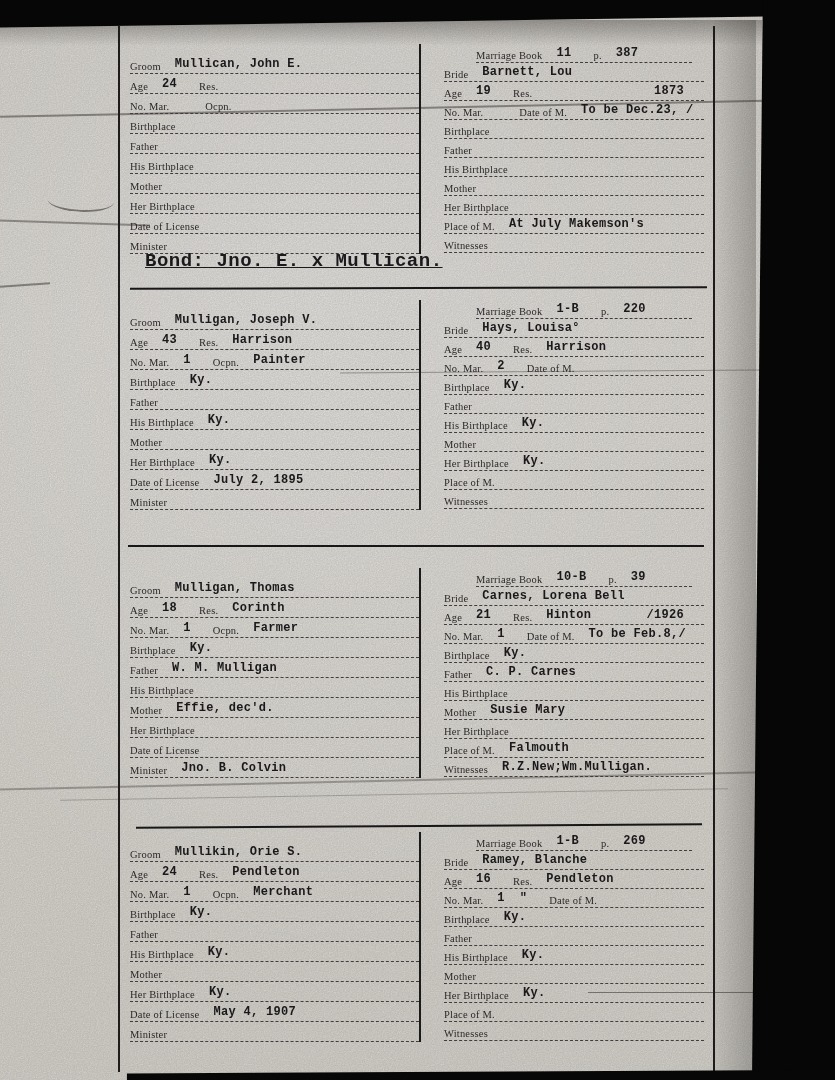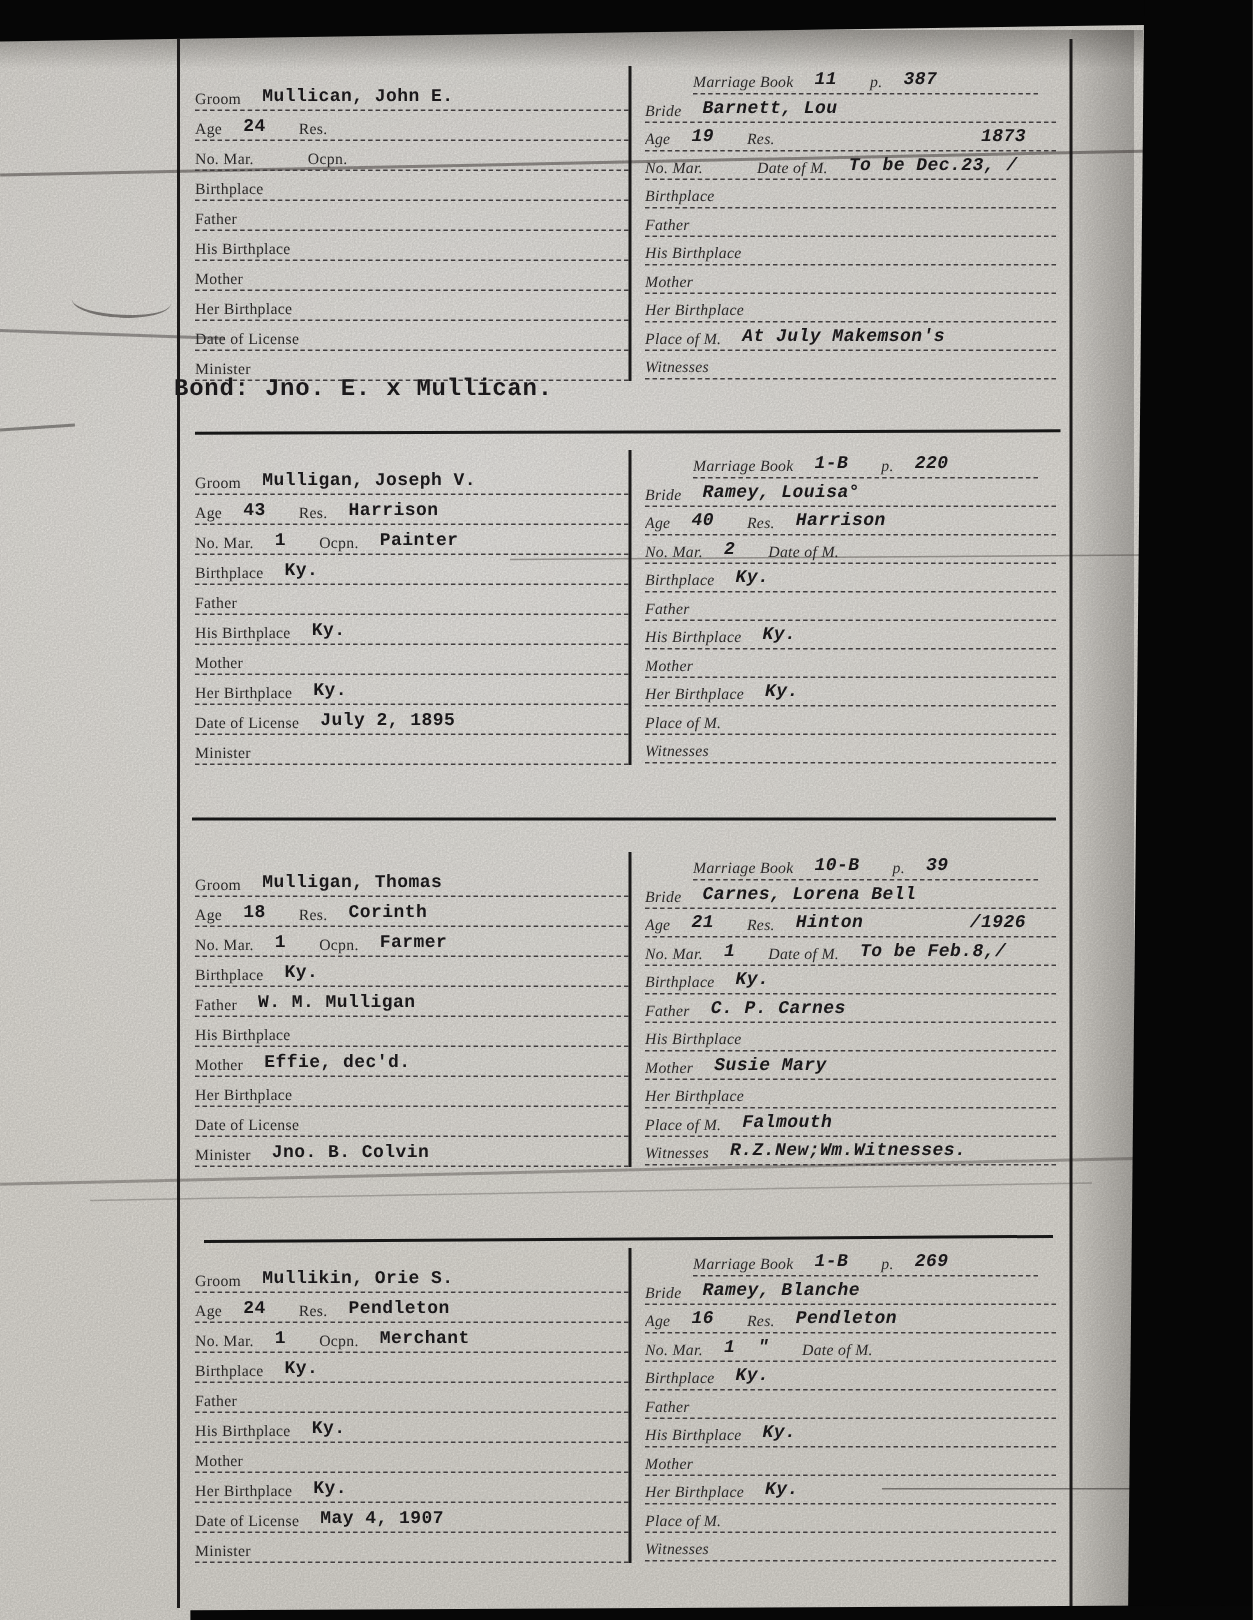--- a/index.html
+++ b/index.html
@@ -27,34 +27,34 @@
   
   .vline{position:absolute;top:26px;height:1046px;width:2px;background:#1d1b1b;z-index:10;}
   .vline-left{left:118px;}
   .vline-right{left:713px;}
   .sep{position:absolute;height:2px;background:#171717;z-index:10;}
 
   
   .record{position:absolute;left:130px;width:578px;display:grid;grid-template-columns:289px 289px;z-index:8;}
   .col{min-width:0;}
   .col-left{padding-right:0;margin-top:10px;}
-  .col-right{border-left:2px solid #1b1a1a;padding-left:9px;padding-right:4px;font-style:italic;}
+  .col-right{border-left:2px solid #1b1a1a;padding-left:23px;padding-right:4px;}
   .row{display:flex;align-items:flex-end;border-bottom:1.3px dashed #413d3e;overflow:hidden;}
   .col-left .row{height:19px;}
   .col-right .row{height:18px;}
   .header-row{margin-left:32px;margin-right:12px;}
   .lbl{font-family:"Liberation Serif", serif;font-size:10.5px;color:#2b2929;
     white-space:nowrap;padding-bottom:1px;letter-spacing:.2px;}
   .lbl2{margin-left:22px;}
   .val{font-family:"Liberation Mono", monospace;font-size:12px;font-weight:700;color:#1a181a;
     white-space:pre;margin-left:14px;position:relative;top:-2px;letter-spacing:.3px;}
   .val.extra{margin-left:auto;margin-right:20px;}
 
-  .bond{position:absolute;left:116px;top:250px;z-index:8;
-    font-family:"Liberation Mono", monospace;font-size:16px;font-weight:700;color:#1b191b;letter-spacing:.5px;}
+  .bond{position:absolute;left:145px;top:250px;z-index:8;
+    font-family:"Liberation Mono", monospace;font-size:19px;font-weight:700;color:#1b191b;letter-spacing:.5px;text-decoration:underline;}
 
   
   .streak{position:absolute;background:rgba(55,50,48,.5);height:1.5px;z-index:6;}
   .st1{left:0;top:107px;width:100%;transform:rotate(-1.2deg);}
   .st2{left:340px;top:371px;width:420px;height:1px;background:rgba(60,55,50,.42);transform:rotate(-.4deg);}
   .st3{left:0;top:779px;width:100%;transform:rotate(-1.3deg);background:rgba(60,56,52,.38);}
   .st4{left:60px;top:794px;width:80%;height:1px;transform:rotate(-1deg);background:rgba(60,56,52,.3);}
   .st5{left:588px;top:992px;width:170px;height:1.4px;background:rgba(50,46,44,.55);}
   .st6{left:0;top:222px;width:150px;height:1.6px;transform:rotate(2deg);background:rgba(55,52,50,.45);}
   .mark-arc{position:absolute;left:48px;top:190px;width:66px;height:20px;z-index:6;
@@ -240,21 +240,21 @@
       </div>
     <div class="col col-right">
         <div class="row header-row">
           <span class="lbl">Marriage Book</span>
           <span class="val">1-B</span>
           <span class="lbl lbl2">p.</span>
           <span class="val">220</span>
         </div>
         <div class="row">
           <span class="lbl">Bride</span>
-          <span class="val">Ramey, Louisa°</span>
+          <span class="val">Hays, Louisa°</span>
         </div>
         <div class="row">
           <span class="lbl">Age</span>
           <span class="val">40</span>
           <span class="lbl lbl2">Res.</span>
           <span class="val">Harrison</span>
         </div>
         <div class="row">
           <span class="lbl">No. Mar.</span>
           <span class="val">2</span>
@@ -383,21 +383,21 @@
         <div class="row">
           <span class="lbl">Her Birthplace</span>
           <span class="val"></span>
         </div>
         <div class="row">
           <span class="lbl">Place of M.</span>
           <span class="val">Falmouth</span>
         </div>
         <div class="row">
           <span class="lbl">Witnesses</span>
-          <span class="val">R.Z.New;Wm.Witnesses.</span>
+          <span class="val">R.Z.New;Wm.Mulligan.</span>
         </div>
       </div>
   </div>
   <div class="sep" style="left:136px;top:825px;width:566px;transform:rotate(-0.35deg);"></div>
 
   <div class="record" style="top:832px;">
     <div class="col col-left">
         <div class="row">
           <span class="lbl">Groom</span>
           <span class="val">Mullikin, Orie S.</span>

